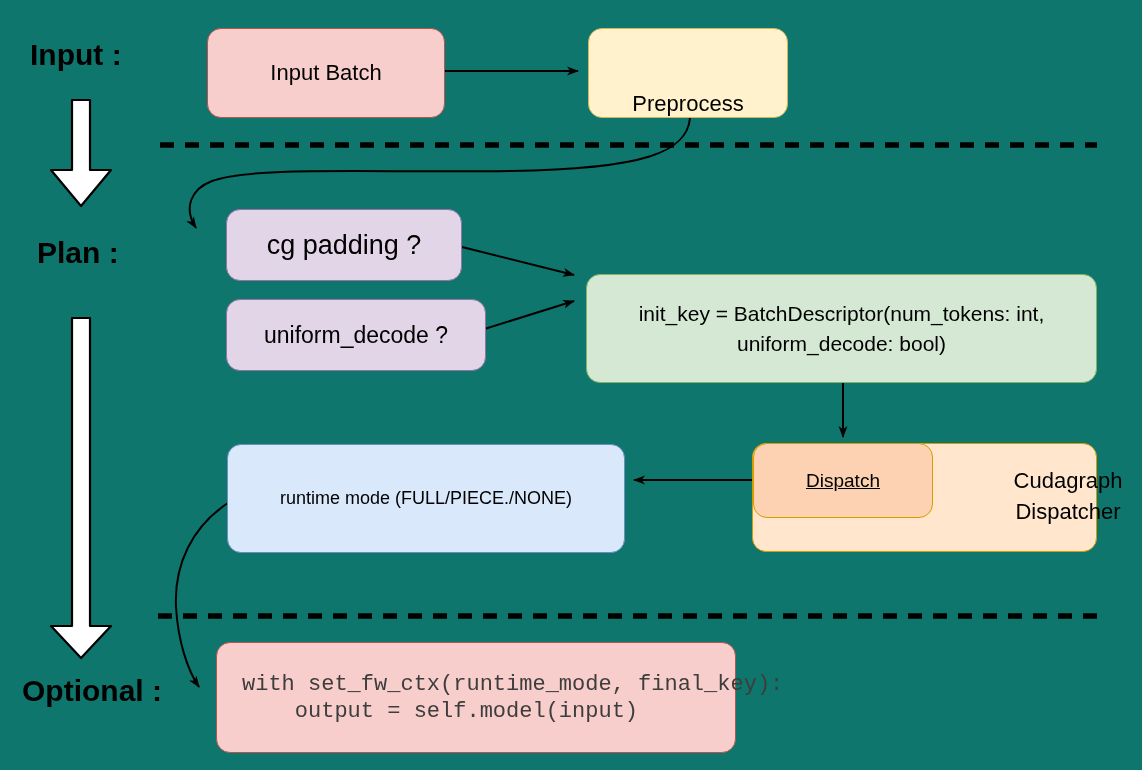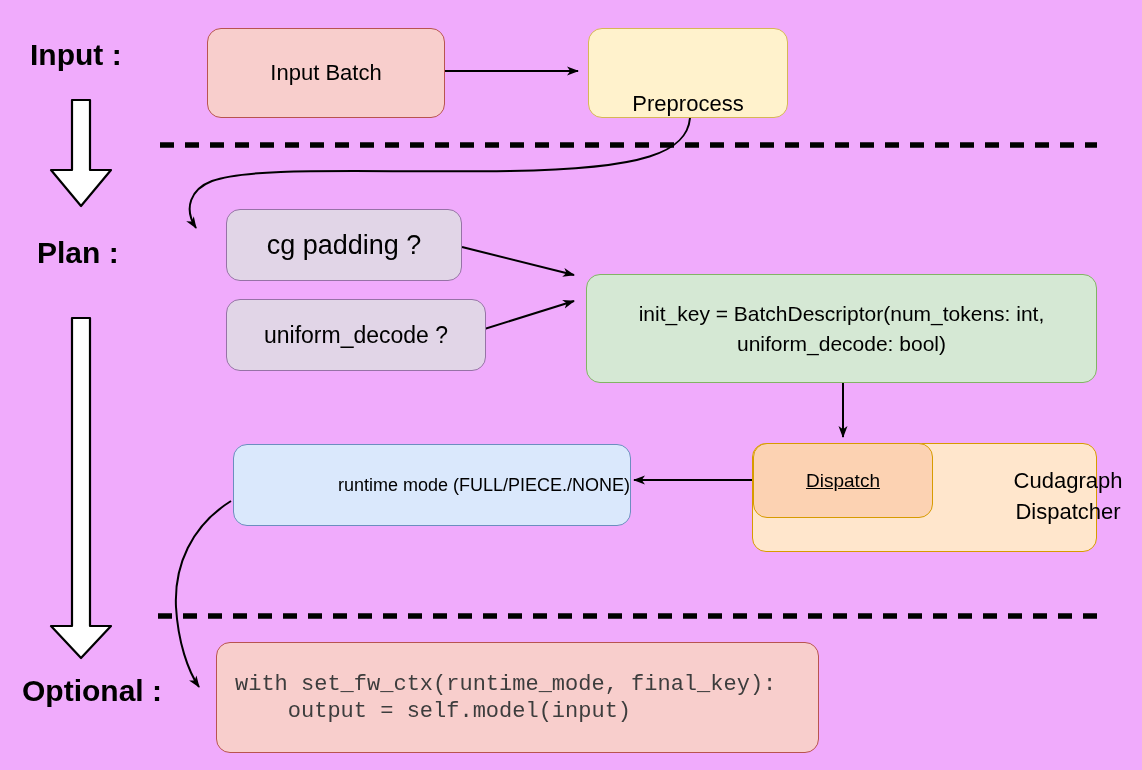--- a/index.html
+++ b/index.html
@@ -1,19 +1,19 @@
 <!DOCTYPE html>
 <html><head>
 <meta charset="utf-8">
 <style>
   html,body{margin:0;padding:0;background:#ffffff;}
   #canvas{
     position:relative;
     width:1142px;height:770px;
-    background:#f0abfc;
+    background:#0f766e;
     font-family:"Liberation Sans", sans-serif;
     overflow:hidden;
   }
   #connector-layer{position:absolute;left:0;top:0;width:1142px;height:770px;}
   .stage-label{
     position:absolute;
     font-weight:700;
     font-size:30px;
     color:#000000;
     white-space:nowrap;
@@ -65,34 +65,34 @@
     font-size:22px;line-height:31px;
     text-align:center;color:#000000;
   }
   .node-dispatch-inner{
     left:753px;top:443px;width:180px;height:75px;
     background:#fcd2b2;border:1.6px solid #d79b00;
     font-size:19px;
     text-decoration:underline;
   }
   .node-runtime-mode{
-    left:233px;top:444px;width:398px;height:82px;
+    left:227px;top:444px;width:398px;height:109px;
     background:#dae8fc;border:1.6px solid #6c8ebf;
-    font-size:18px;line-height:27px;align-items:flex-end;
+    font-size:18px;line-height:27px;
   }
   .node-execute-code{
-    left:216px;top:642px;width:603px;height:111px;
+    left:216px;top:642px;width:520px;height:111px;
     background:#f8cecc;border:1.6px solid #b85450;
     align-items:flex-start;
     justify-content:center;
     text-align:left;
     font-family:"Liberation Mono", monospace;
     font-size:22px;line-height:27px;
     color:#3d3d3d;
-    padding-left:18px;
+    padding-left:25px;
   }
   .code-line{white-space:pre;}
 </style>
 </head>
 <body>
 
 <div id="canvas">
 
   <svg id="connector-layer" width="1142" height="770" viewBox="0 0 1142 770" xmlns="http://www.w3.org/2000/svg">
     <defs>

